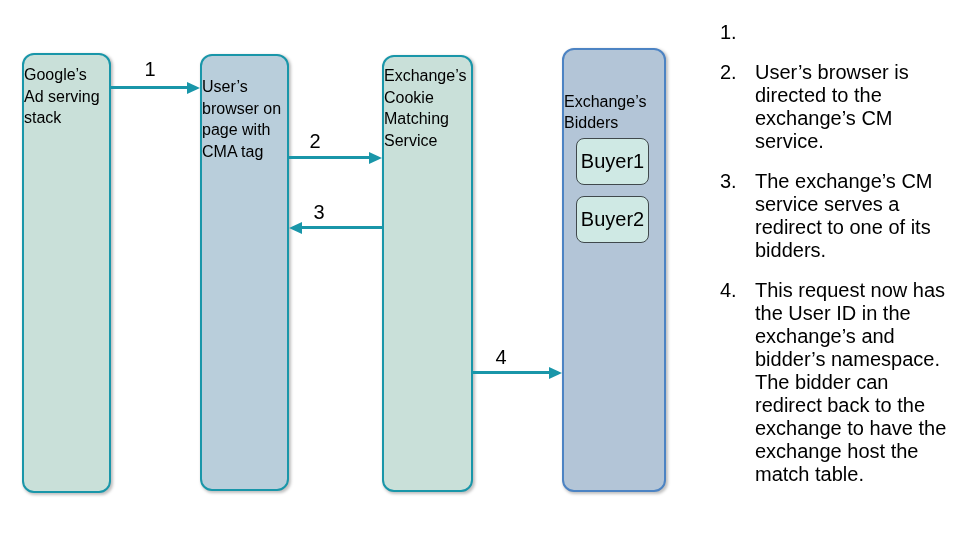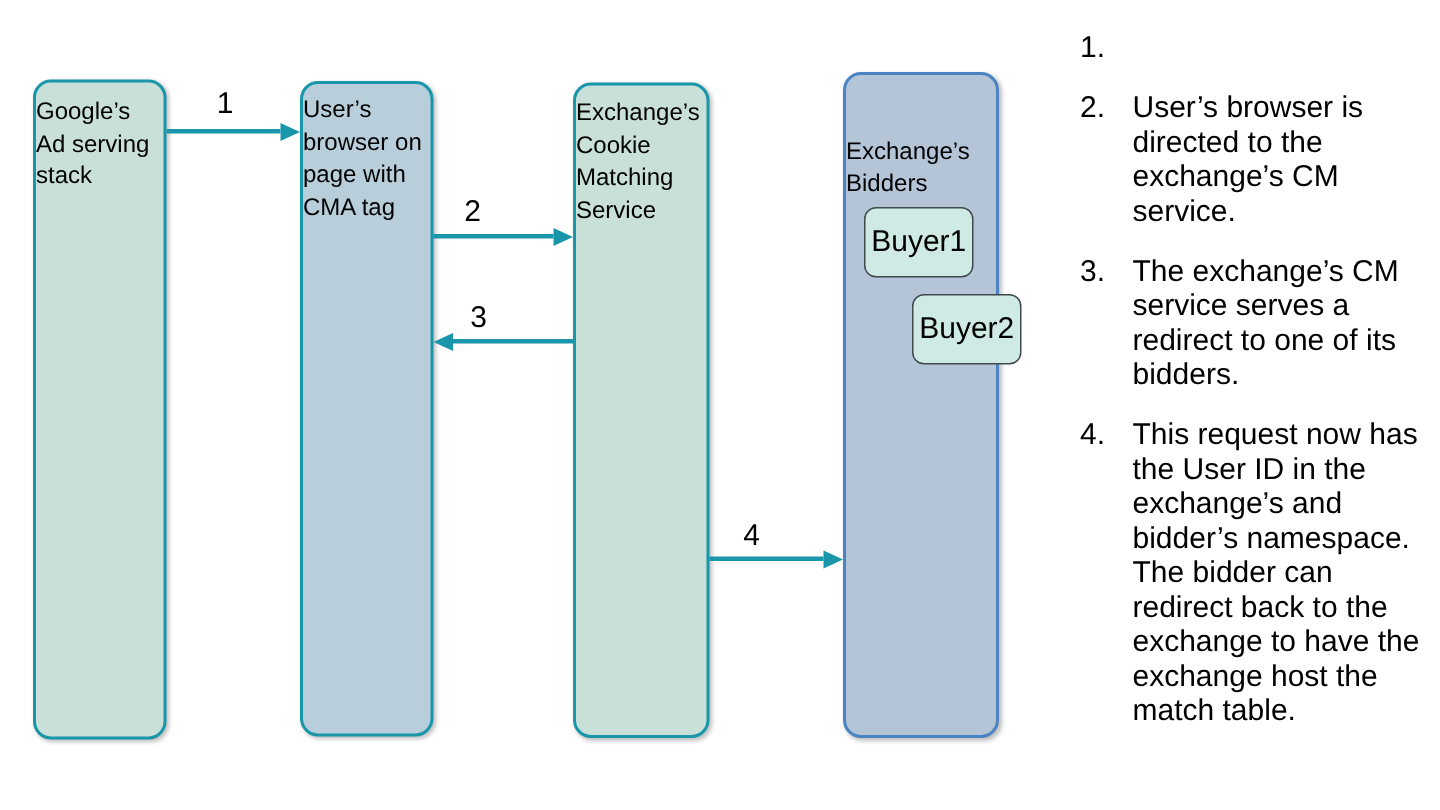--- a/index.html
+++ b/index.html
@@ -8,33 +8,33 @@
     position:relative; width:960px; height:540px; background:#fff;
     font-family:"Liberation Sans", sans-serif; color:#000; overflow:hidden;
   }
   
   .node {
     position:absolute; border:2px solid var(--teal); border-radius:12px;
     box-shadow:1.5px 1.5px 3px rgba(0,0,0,0.25);
     text-align:left; font-size:16px; line-height:21.5px; white-space:pre-line;
   }
   .node-google  { left:22px;  top:53px; width:89px;  height:440px; background:var(--sage-fill);  padding-top:9px; }
-  .node-browser { left:200px; top:54px; width:89px;  height:437px; background:var(--blue-fill);  padding-top:7px; }
+  .node-browser { left:200px; top:54px; width:89px;  height:437px; background:var(--blue-fill);  padding-top:20px; }
   .node-cm      { left:382px; top:55px; width:91px;  height:437px; background:var(--sage-fill);  padding-top:8px; }
   .node-bidders { left:562px; top:48px; width:104px; height:444px; background:var(--bidders-fill);
                   border-color:var(--bidders-border); padding-top:19px; }
   
   .buyer {
     position:absolute; left:12px; width:73px; height:47px;
     background:var(--buyer-fill); border:1.5px solid var(--buyer-border); border-radius:8px;
     display:flex; align-items:center; justify-content:center;
     font-size:20px; white-space:nowrap;
   }
   .buyer-1 { top:88px; }
-  .buyer-2 { top:146px;margin-left:32px; }
+  .buyer-2 { top:146px; }
   .buyer-3 { top:202px; }
   .buyer-n { top:338px; }
   
   .arrow { position:absolute; height:3px; background:var(--teal); }
   .arrow::after {
     content:""; position:absolute; top:50%; transform:translateY(-50%);
     width:0; height:0; border-top:6px solid transparent; border-bottom:6px solid transparent;
   }
   .arrow.dir-right::after { left:100%; border-left:13px solid var(--teal); }
   .arrow.dir-left::after  { right:100%; border-right:13px solid var(--teal); }

